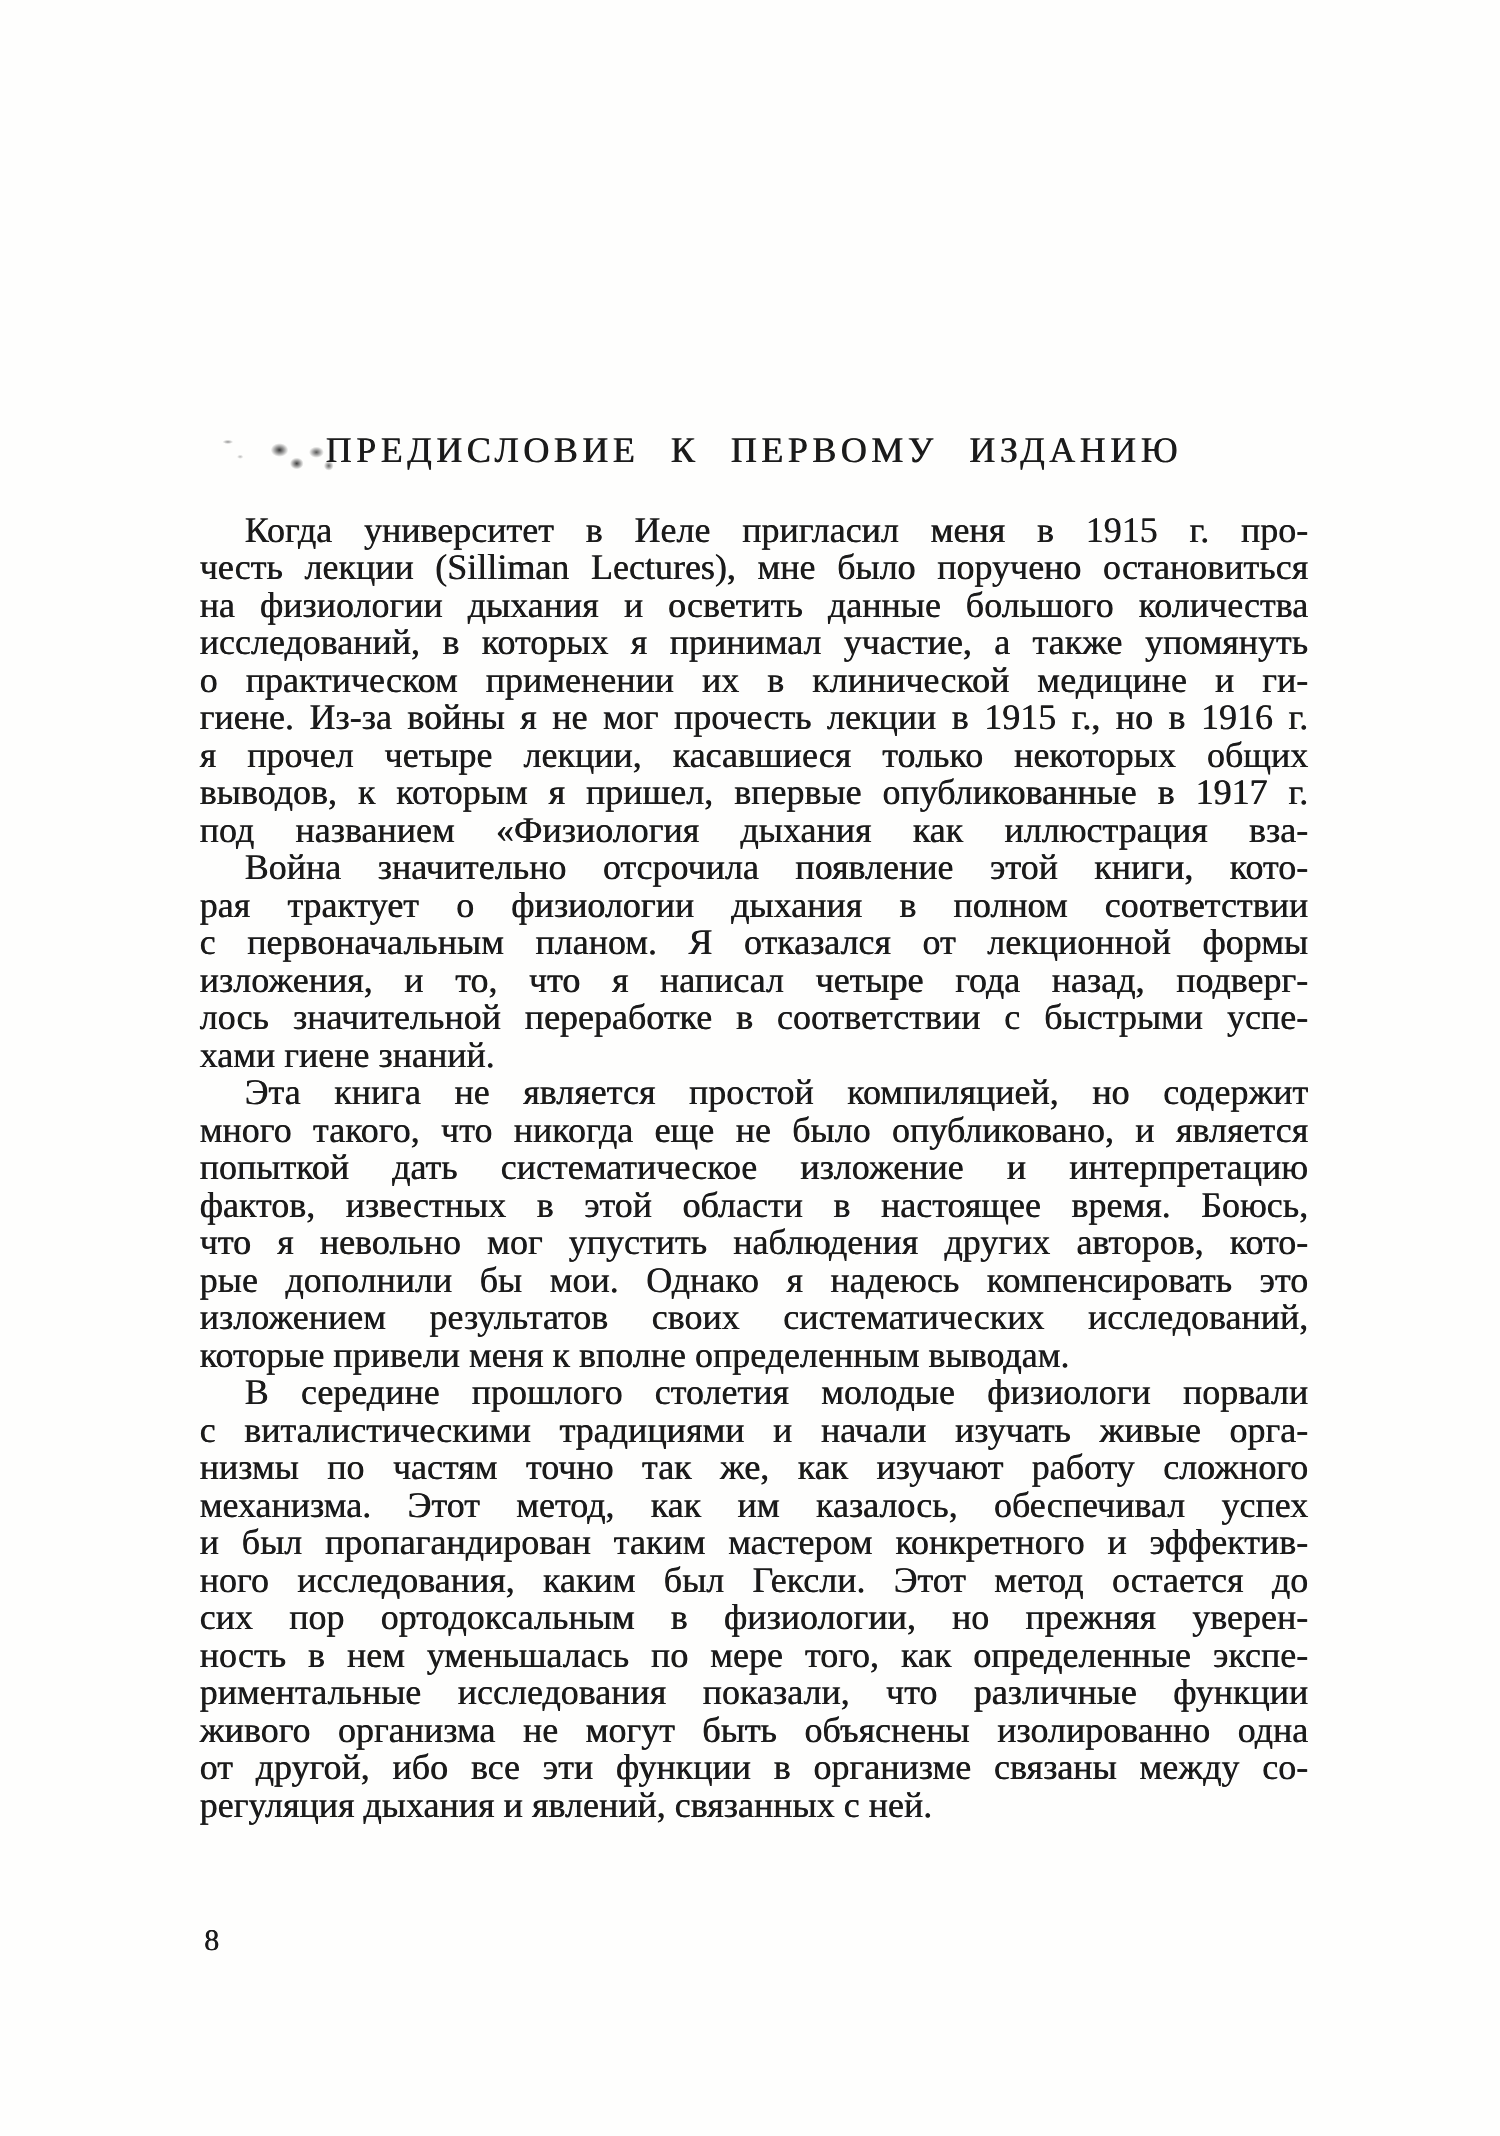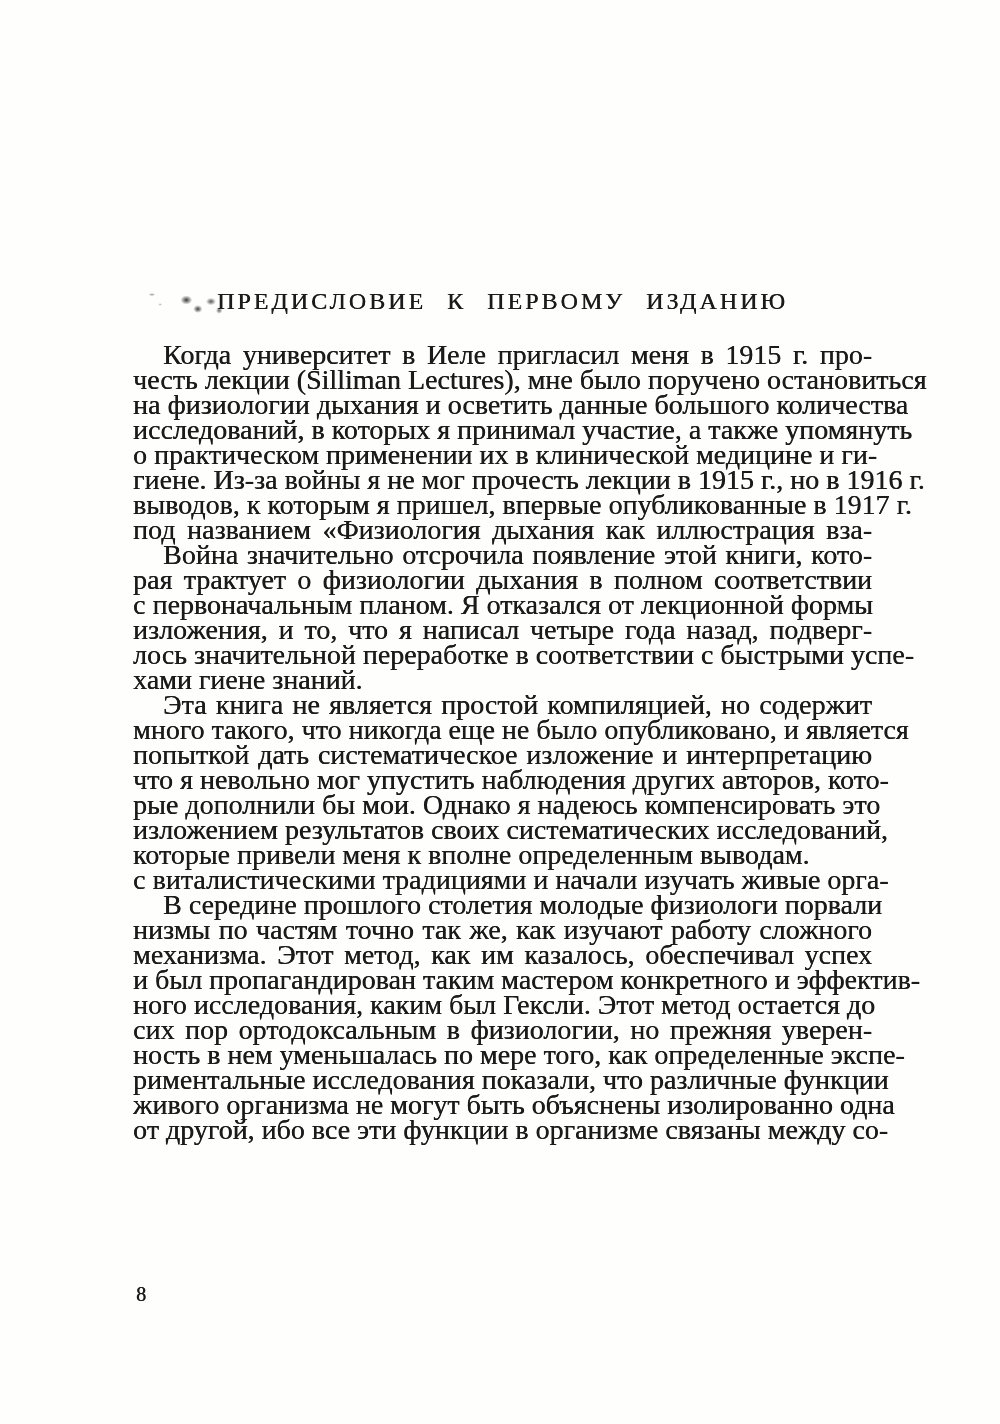--- a/index.html
+++ b/index.html
@@ -41,21 +41,21 @@
     height: 30px;
     background:
       radial-gradient(ellipse 5px 2px at 6% 22%, rgba(60,60,60,0.55), transparent 70%),
       radial-gradient(ellipse 3px 2px at 16% 55%, rgba(80,80,80,0.4), transparent 70%),
       radial-gradient(ellipse 9px 7px at 48% 40%, rgba(35,35,35,0.9), transparent 65%),
       radial-gradient(ellipse 7px 6px at 62% 70%, rgba(30,30,30,0.85), transparent 65%),
       radial-gradient(ellipse 8px 6px at 78% 45%, rgba(45,45,45,0.8), transparent 62%),
       radial-gradient(ellipse 5px 5px at 88% 75%, rgba(40,40,40,0.7), transparent 65%);
     filter: blur(0.5px);
   }
-  .body-text { font-size: 28px; }
+  .body-text { font-size: 24px; }
   .paragraph { margin: 0; }
   .line {
     height: 25px;
     line-height: 25px;
     text-align: justify;
     text-align-last: justify;
     text-shadow: 0.35px 0 0 currentColor;
     white-space: nowrap;
   }
   .line.pfirst { text-indent: 30px; }
@@ -78,49 +78,52 @@
       <h1 class="title">ПРЕДИСЛОВИЕ К ПЕРВОМУ ИЗДАНИЮ</h1>
     </div>
     <div class="body-text">
         <div class="paragraph">
           <div class="line pfirst">Когда университет в Иеле пригласил меня в 1915 г. про-</div>
           <div class="line">честь лекции (Silliman Lectures), мне было поручено остановиться</div>
           <div class="line">на физиологии дыхания и осветить данные большого количества</div>
           <div class="line">исследований, в которых я принимал участие, а также упомянуть</div>
           <div class="line">о практическом применении их в клинической медицине и ги-</div>
           <div class="line">гиене. Из-за войны я не мог прочесть лекции в 1915 г., но в 1916 г.</div>
+          <div class="line">я прочел четыре лекции, касавшиеся только некоторых общих</div>
           <div class="line">выводов, к которым я пришел, впервые опубликованные в 1917 г.</div>
           <div class="line">под названием «Физиология дыхания как иллюстрация вза-</div>
         </div>
         <div class="paragraph">
           <div class="line pfirst">Война значительно отсрочила появление этой книги, кото-</div>
           <div class="line">рая трактует о физиологии дыхания в полном соответствии</div>
           <div class="line">с первоначальным планом. Я отказался от лекционной формы</div>
           <div class="line">изложения, и то, что я написал четыре года назад, подверг-</div>
           <div class="line">лось значительной переработке в соответствии с быстрыми успе-</div>
           <div class="line plast">хами гиене знаний.</div>
         </div>
         <div class="paragraph">
           <div class="line pfirst">Эта книга не является простой компиляцией, но содержит</div>
           <div class="line">много такого, что никогда еще не было опубликовано, и является</div>
           <div class="line">попыткой дать систематическое изложение и интерпретацию</div>
+          <div class="line">фактов, известных в этой области в настоящее время. Боюсь,</div>
           <div class="line">что я невольно мог упустить наблюдения других авторов, кото-</div>
           <div class="line">рые дополнили бы мои. Однако я надеюсь компенсировать это</div>
           <div class="line">изложением результатов своих систематических исследований,</div>
           <div class="line plast">которые привели меня к вполне определенным выводам.</div>
         </div>
         <div class="paragraph">
+          <div class="line pfirst">В середине прошлого столетия молодые физиологи порвали</div>
           <div class="line">с виталистическими традициями и начали изучать живые орга-</div>
-          <div class="line pfirst">В середине прошлого столетия молодые физиологи порвали</div>
           <div class="line">низмы по частям точно так же, как изучают работу сложного</div>
           <div class="line">механизма. Этот метод, как им казалось, обеспечивал успех</div>
           <div class="line">и был пропагандирован таким мастером конкретного и эффектив-</div>
           <div class="line">ного исследования, каким был Гексли. Этот метод остается до</div>
           <div class="line">сих пор ортодоксальным в физиологии, но прежняя уверен-</div>
           <div class="line">ность в нем уменьшалась по мере того, как определенные экспе-</div>
           <div class="line">риментальные исследования показали, что различные функции</div>
           <div class="line">живого организма не могут быть объяснены изолированно одна</div>
           <div class="line">от другой, ибо все эти функции в организме связаны между со-</div>
+          <div class="line plast">регуляция дыхания и явлений, связанных с ней.</div>
         </div>
       </div>
   </div>
   <div class="page-number">8</div>
 </div>
 
 </body></html>

